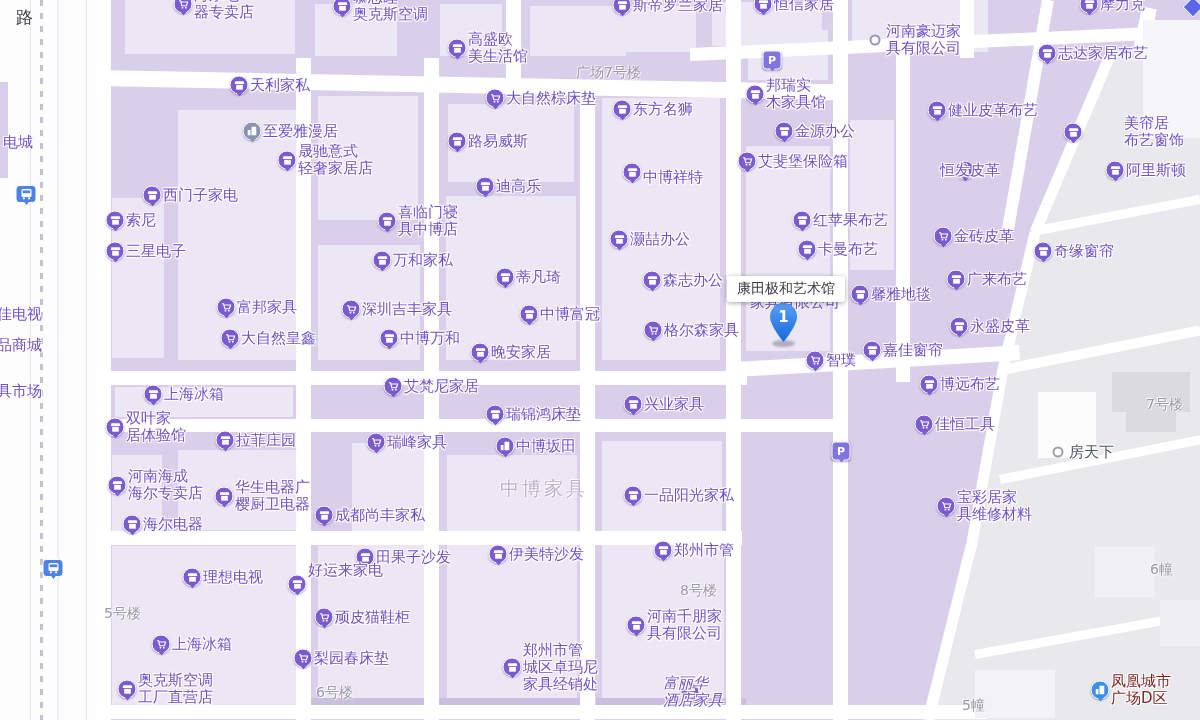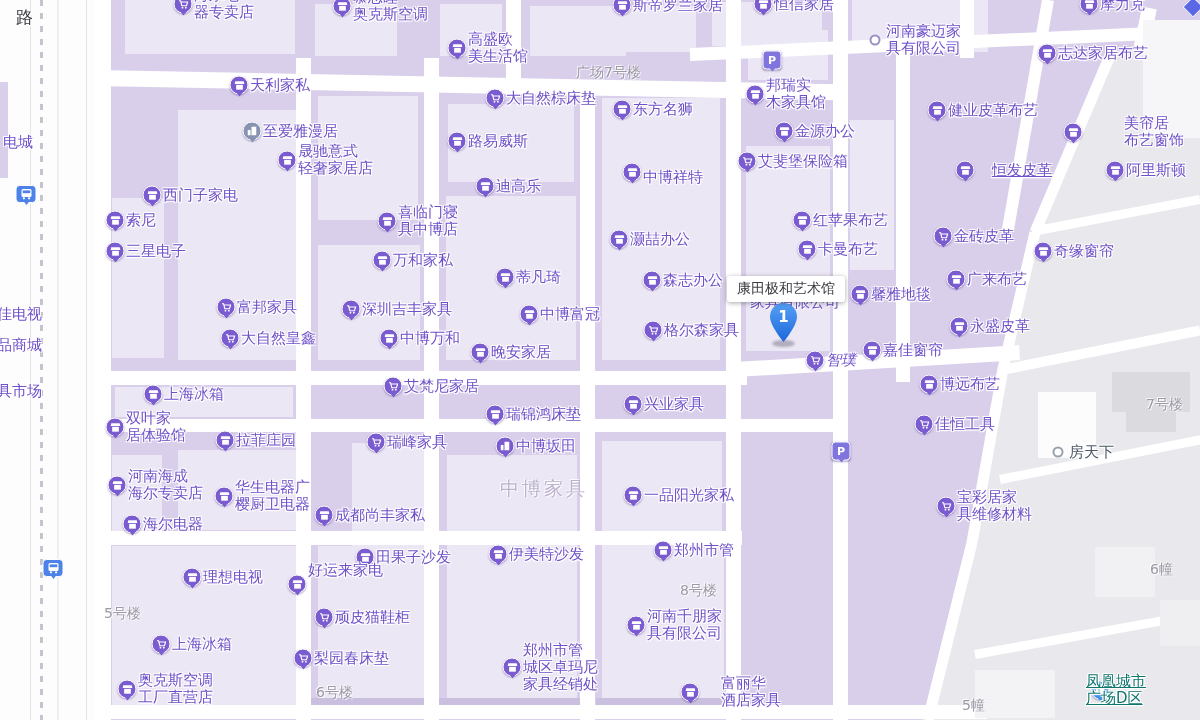--- a/index.html
+++ b/index.html
@@ -327,21 +327,21 @@
       </div>
       <div class="plabel" style="left: 758px; top: 152.5px;">
         <div>艾斐堡保险箱</div>
       </div>
       <div class="pin" style="--pc: #7A5BD0; left: 965px; top: 170px;">
         <svg width="10" height="10" viewBox="0 0 12 12">
           <path fill="#fff" d="M1 1h10l1 3.2H0z"></path>
           <rect x="2" y="5.2" width="8" height="5.8" fill="#fff"></rect>
         </svg>
       </div>
-      <div class="plabel" style="left: 992px; top: 161.5px; text-decoration: underline;">
+      <div class="plabel" style="left: 940px; top: 161.5px;">
         <div>恒发皮革</div>
       </div>
       <div class="pin" style="--pc: #7A5BD0; left: 632px; top: 172px;">
         <svg width="10" height="10" viewBox="0 0 12 12">
           <path fill="#fff" d="M1 1h10l1 3.2H0z"></path>
           <rect x="2" y="5.2" width="8" height="5.8" fill="#fff"></rect>
         </svg>
       </div>
       <div class="plabel" style="left: 643px; top: 169px;">
         <div>中博祥特</div>
@@ -568,21 +568,21 @@
       <div class="plabel" style="left: 491px; top: 343.5px;">
         <div>晚安家居</div>
       </div>
       <div class="pin" style="--pc: #7A5BD0; left: 815px; top: 360px;">
         <svg width="10" height="10" viewBox="0 0 12 11">
           <path fill="none" stroke="#fff" stroke-width="1.4" d="M0.5 1H2.5L4 7H9.5L11 2.5H3"></path>
           <circle cx="4.8" cy="9.3" r="1.1" fill="#fff"></circle>
           <circle cx="8.8" cy="9.3" r="1.1" fill="#fff"></circle>
         </svg>
       </div>
-      <div class="plabel" style="left: 826px; top: 351.5px; font-style: italic;">
+      <div class="plabel" style="left: 826px; top: 351.5px;">
         <div>智璞</div>
       </div>
       <div class="pin" style="--pc: #7A5BD0; left: 929px; top: 384px;">
         <svg width="10" height="10" viewBox="0 0 12 12">
           <path fill="#fff" d="M1 1h10l1 3.2H0z"></path>
           <rect x="2" y="5.2" width="8" height="5.8" fill="#fff"></rect>
         </svg>
       </div>
       <div class="plabel" style="left: 940px; top: 375.5px;">
         <div>博远布艺</div>
@@ -839,30 +839,30 @@
       <div class="plabel" style="left: 138px; top: 672px;">
         <div>奥克斯空调</div>
         <div>工厂直营店</div>
       </div>
       <div class="pin" style="--pc: #7A5BD0; left: 690px; top: 692px;">
         <svg width="10" height="10" viewBox="0 0 12 12">
           <path fill="#fff" d="M1 1h10l1 3.2H0z"></path>
           <rect x="2" y="5.2" width="8" height="5.8" fill="#fff"></rect>
         </svg>
       </div>
-      <div class="plabel" style="left: 721px; top: 675px;">
+      <div class="plabel" style="left: 663px; top: 675px; font-style: italic;">
         <div>富丽华</div>
         <div>酒店家具</div>
       </div>
       <div class="pin" style="--pc: #3D8EE8; left: 1100px; top: 690px;">
         <svg width="9" height="9" viewBox="0 0 9 9">
           <path fill="#fff" d="M0 9V3.5h3V9zM4 9V0h5v9z"></path>
         </svg>
       </div>
-      <div class="plabel" style="left: 1086px; top: 673px; color: #0f766e; text-decoration: underline;">
+      <div class="plabel" style="left: 1111px; top: 673px; color: #7f1d1d;">
         <div>凤凰城市</div>
         <div>广场D区</div>
       </div>
       <div class="buspin" style="left: 26px; top: 194px;">
         <svg width="12" height="12" viewBox="0 0 12 12">
           <rect x="1" y="1" width="10" height="8" rx="1.5" fill="#fff"></rect>
           <rect x="2.2" y="2.4" width="7.6" height="2.8" fill="#4D82E8"></rect>
           <circle cx="3.4" cy="10.3" r="1.1" fill="#fff"></circle>
           <circle cx="8.6" cy="10.3" r="1.1" fill="#fff"></circle>
         </svg>

